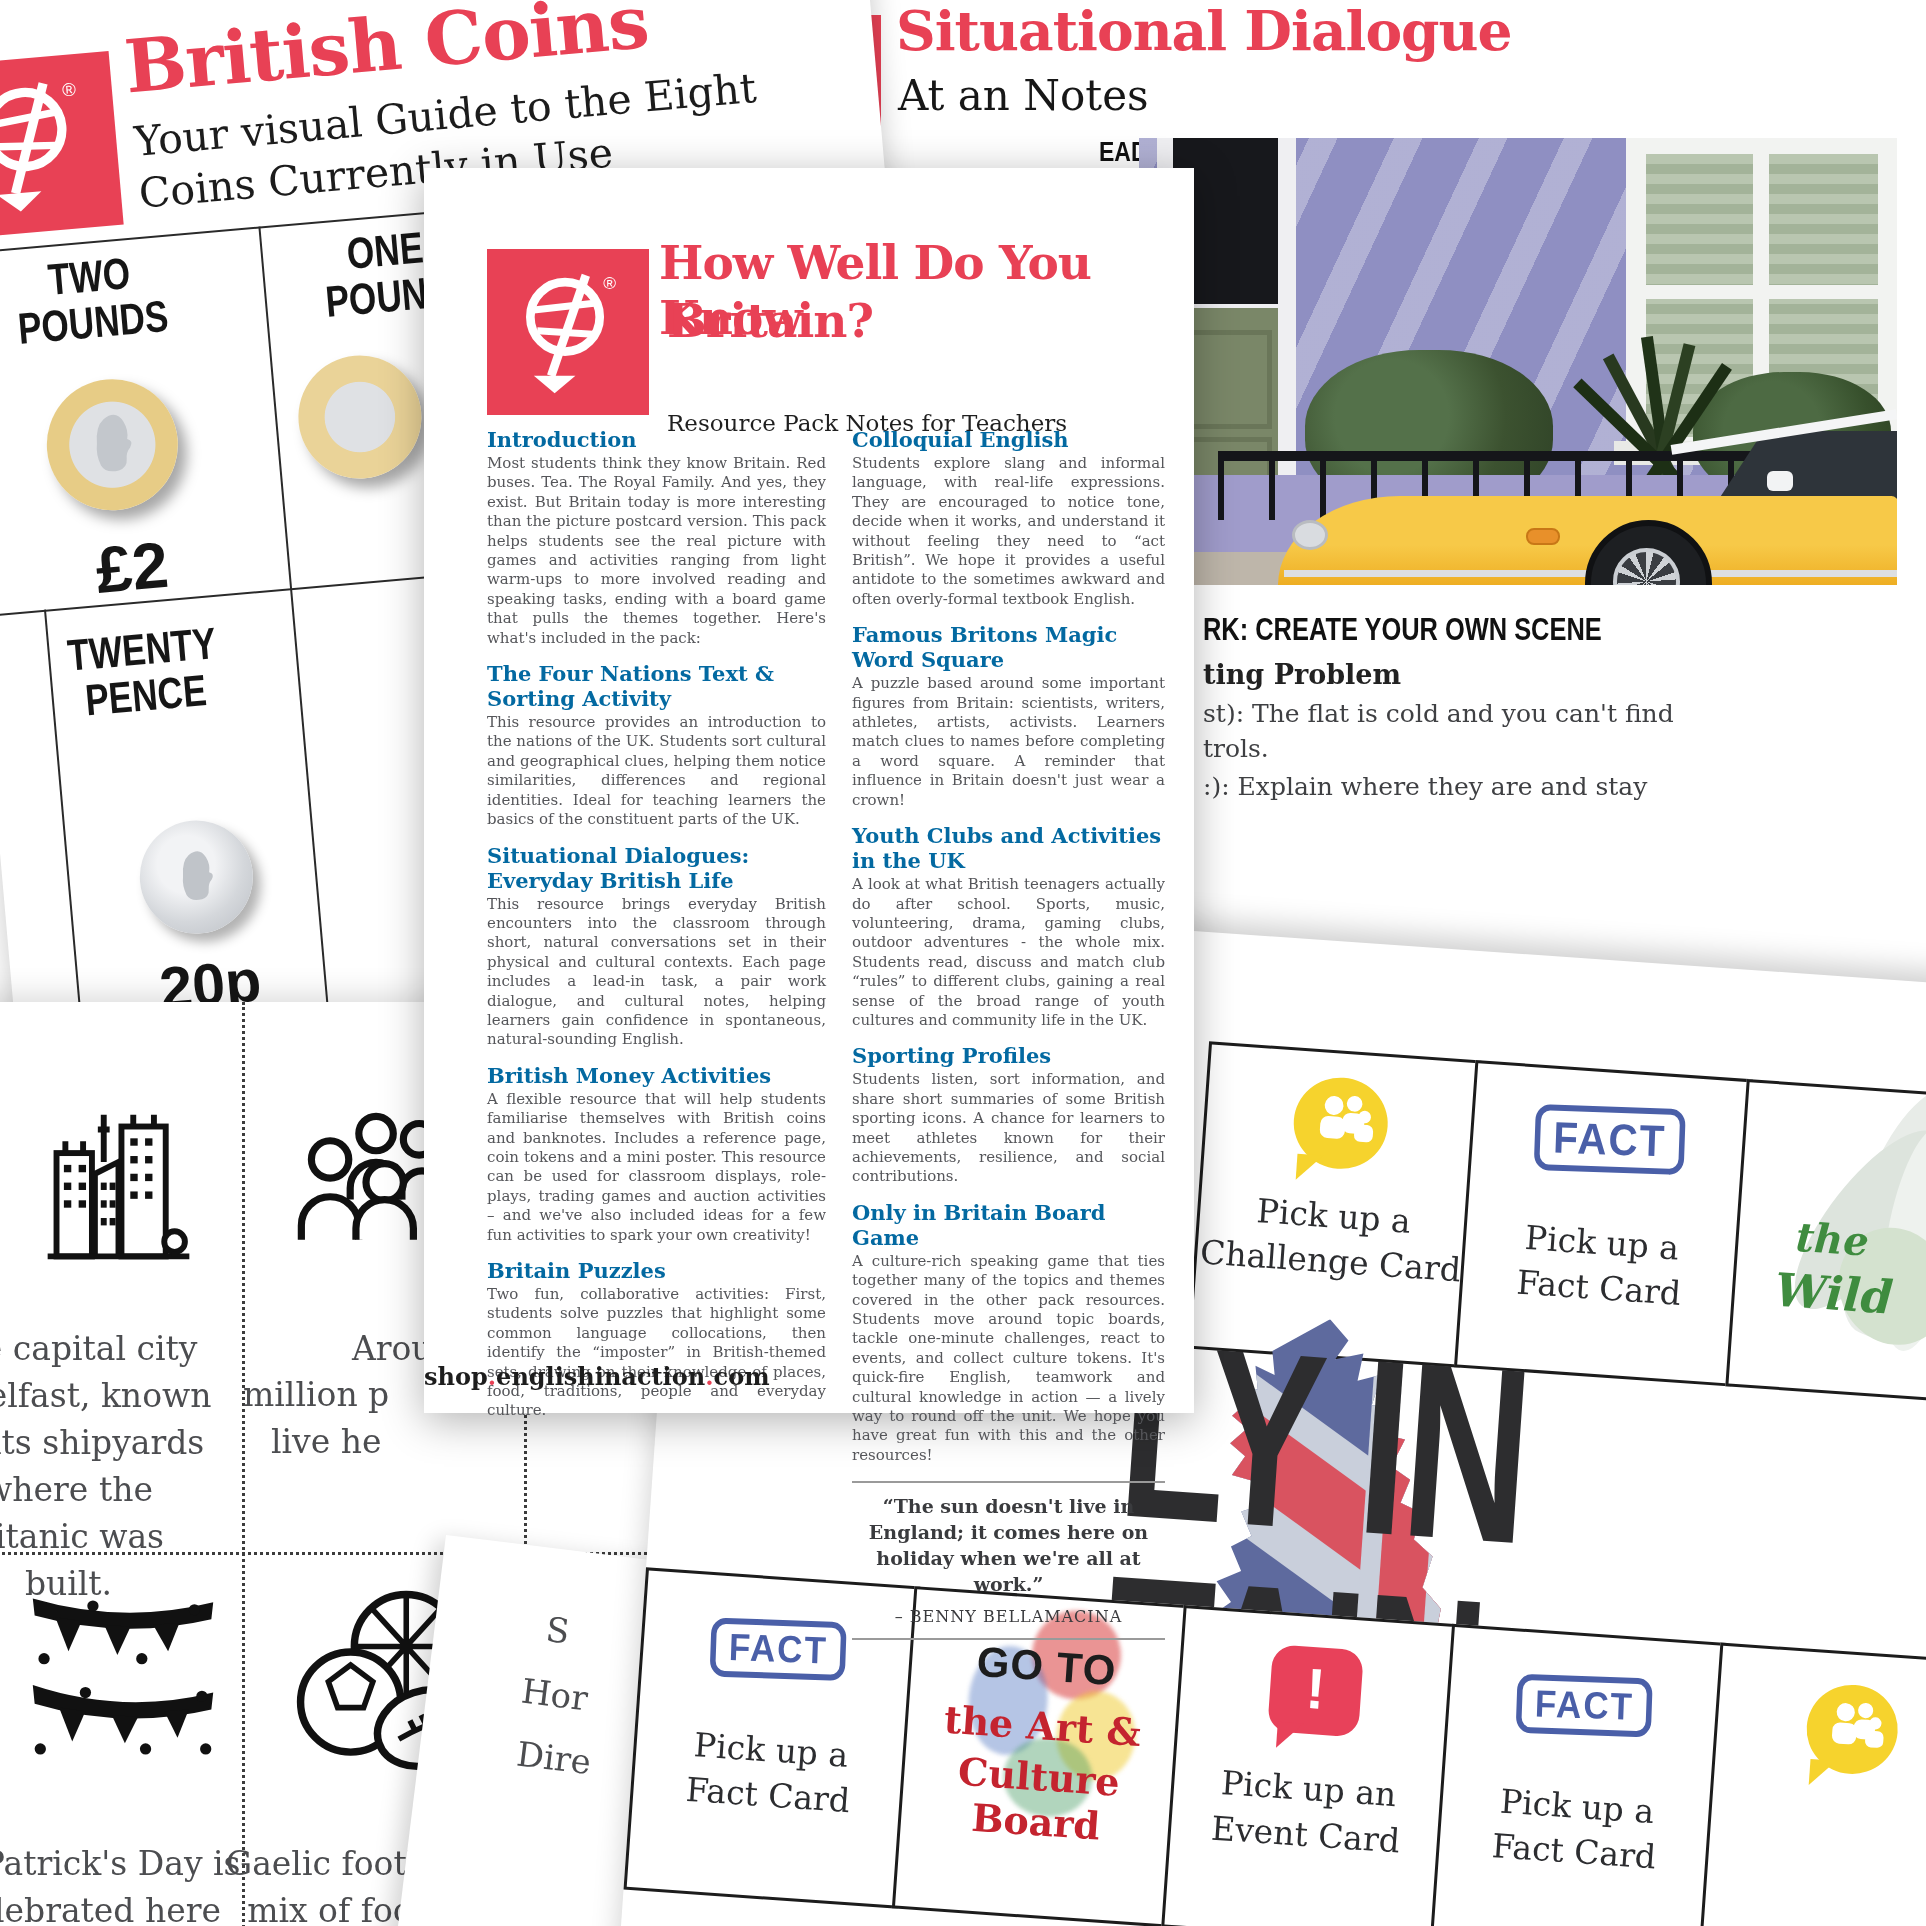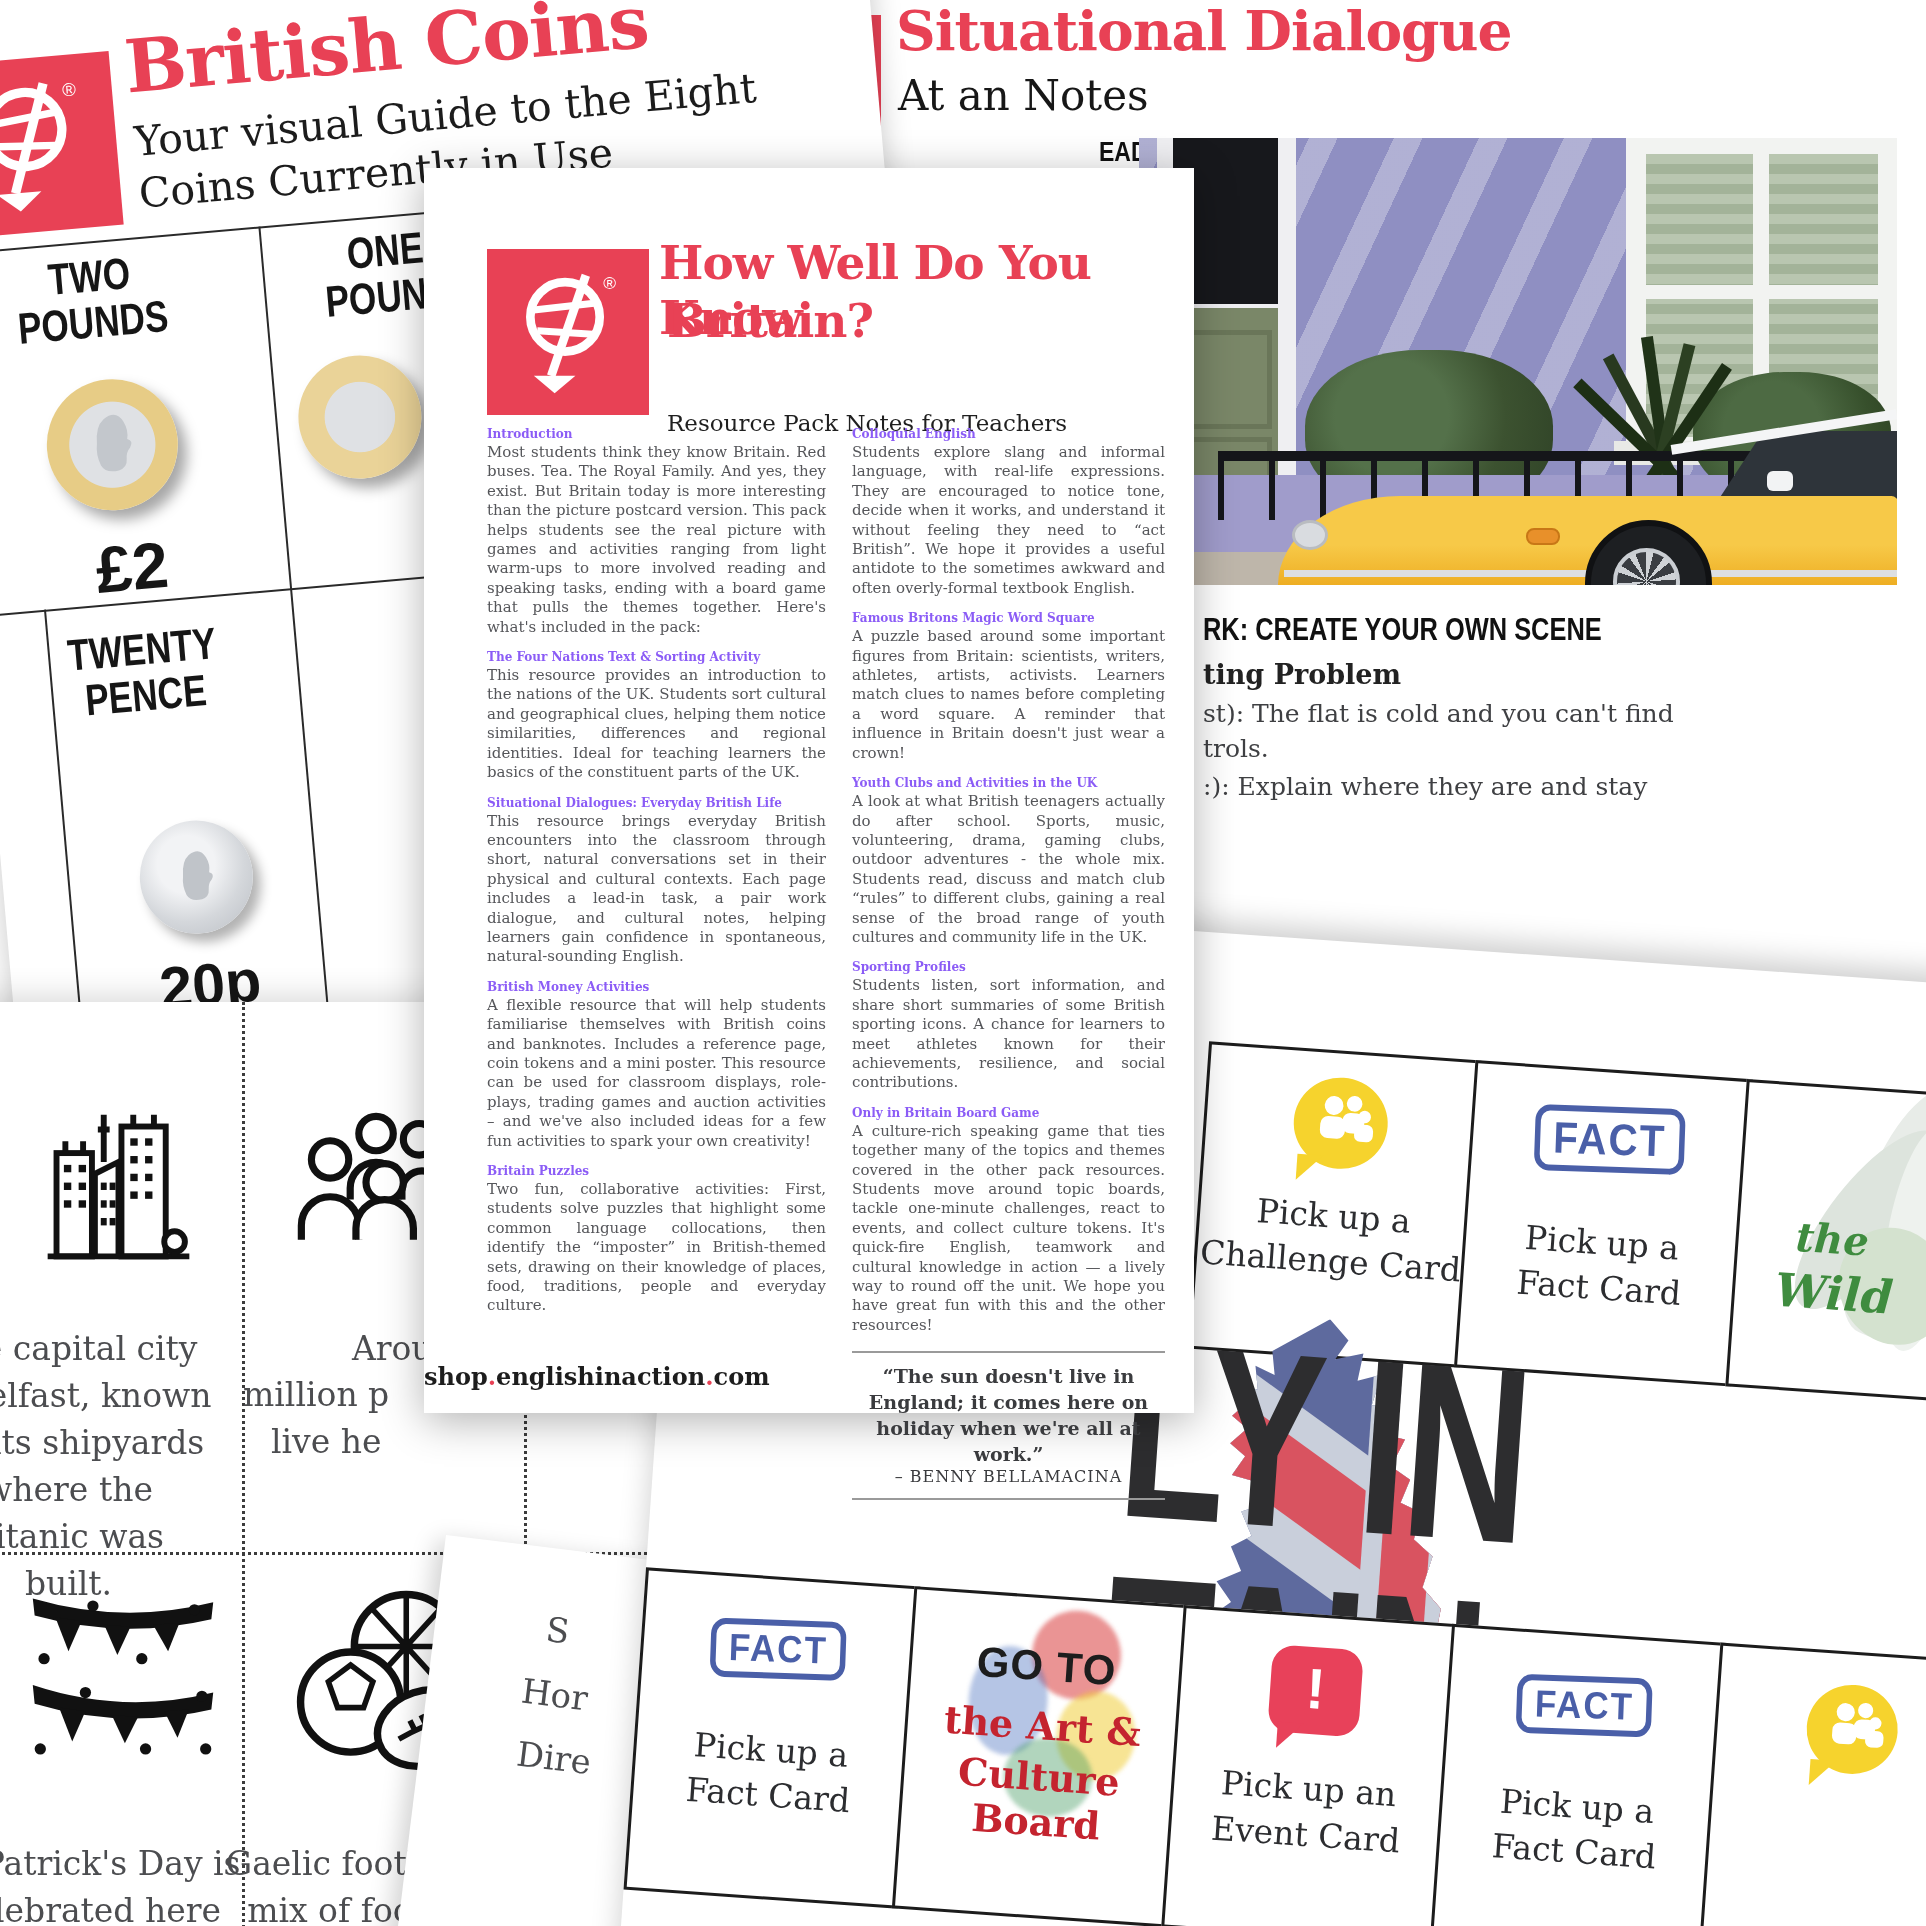--- a/index.html
+++ b/index.html
@@ -9,21 +9,21 @@
   .page{position:absolute;background:#ffffff;}
   .shadow{box-shadow:0 8px 40px rgba(0,0,0,.30);}
   .red{color:#e84155;}
   .cond{font-family:"Liberation Sans",sans-serif;font-weight:700;display:inline-block;
         transform:scaleX(.82);transform-origin:left center;white-space:nowrap;color:#111;}
   .slabhead{font-family:"DejaVu Serif",serif;font-weight:700;}
   .body-gray{color:#55565a;}
   
   #main-doc{left:424px;top:168px;width:770px;height:1245px;z-index:70;}
   .doc-logo{position:absolute;background:#e84155;display:flex;align-items:center;justify-content:center;}
-  .doc-sec h4{margin:13px 0 2px 0;font-size:12px;color:#8b5cf6;font-weight:700;}
+  .doc-sec h4{margin:13px 0 2px 0;font-size:21px;color:#0369a1;font-weight:700;}
   .doc-sec p{margin:0;font-size:15px;line-height:19.4px;text-align:justify;}
   .colwrap{position:absolute;top:259px;}
   
   #sd-page{left:693px;top:-20px;width:1277px;height:1030px;z-index:10;}
   
   #coins-page{left:-79px;top:-50px;width:941px;height:1238px;z-index:30;
               transform:rotate(-5deg);transform-origin:0 0;box-shadow:0 6px 30px rgba(0,0,0,.22);}
   .gridline{position:absolute;background:#2a2a2a;}
   .cellhead{font-family:"Liberation Sans",sans-serif;font-weight:700;font-size:44px;line-height:46px;
             color:#161616;text-align:center;transform:scaleX(.8);transform-origin:center;}
@@ -457,21 +457,21 @@
         <h4>Sporting Profiles</h4>
         <p>Students listen, sort information, and share short summaries of some British sporting icons. A chance for learners to meet athletes known for their achievements, resilience, and social contributions.</p>
       </div>
       <div class="doc-sec">
         <h4>Only in Britain Board Game</h4>
         <p>A culture-rich speaking game that ties together many of the topics and themes covered in the other pack resources. Students move around topic boards, tackle one-minute challenges, react to events, and collect culture tokens. It's quick-fire English, teamwork and cultural knowledge in action — a lively way to round off the unit. We hope you have great fun with this and the other resources!</p>
       </div>
 
       <div style="margin-top:16px;border-top:2px solid #9a9a9a;border-bottom:2px solid #9a9a9a;padding:10px 0 12px 0;">
         <div style="font-size:19px;line-height:26px;font-weight:700;color:#3a3b3e;text-align:center;">“The sun doesn't live in England; it comes here on holiday when we're all at work.”</div>
-        <div style="font-size:16px;text-align:center;color:#3a3b3e;letter-spacing:1px;">– BENNY BELLAMACINA</div>
+        <div style="font-size:16px;margin-top:10px;text-align:center;color:#3a3b3e;letter-spacing:1px;">– BENNY BELLAMACINA</div>
       </div>
     </div>
 
     <div class="abs" style="left:0;right:0;top:1194px;text-align:left;font-size:24px;font-weight:700;color:#1d1d1d;">
       <span>shop</span><span class="red">.</span><span>englishinaction</span><span class="red">.</span><span>com</span>
     </div>
   </div>
 
 </div>
 

